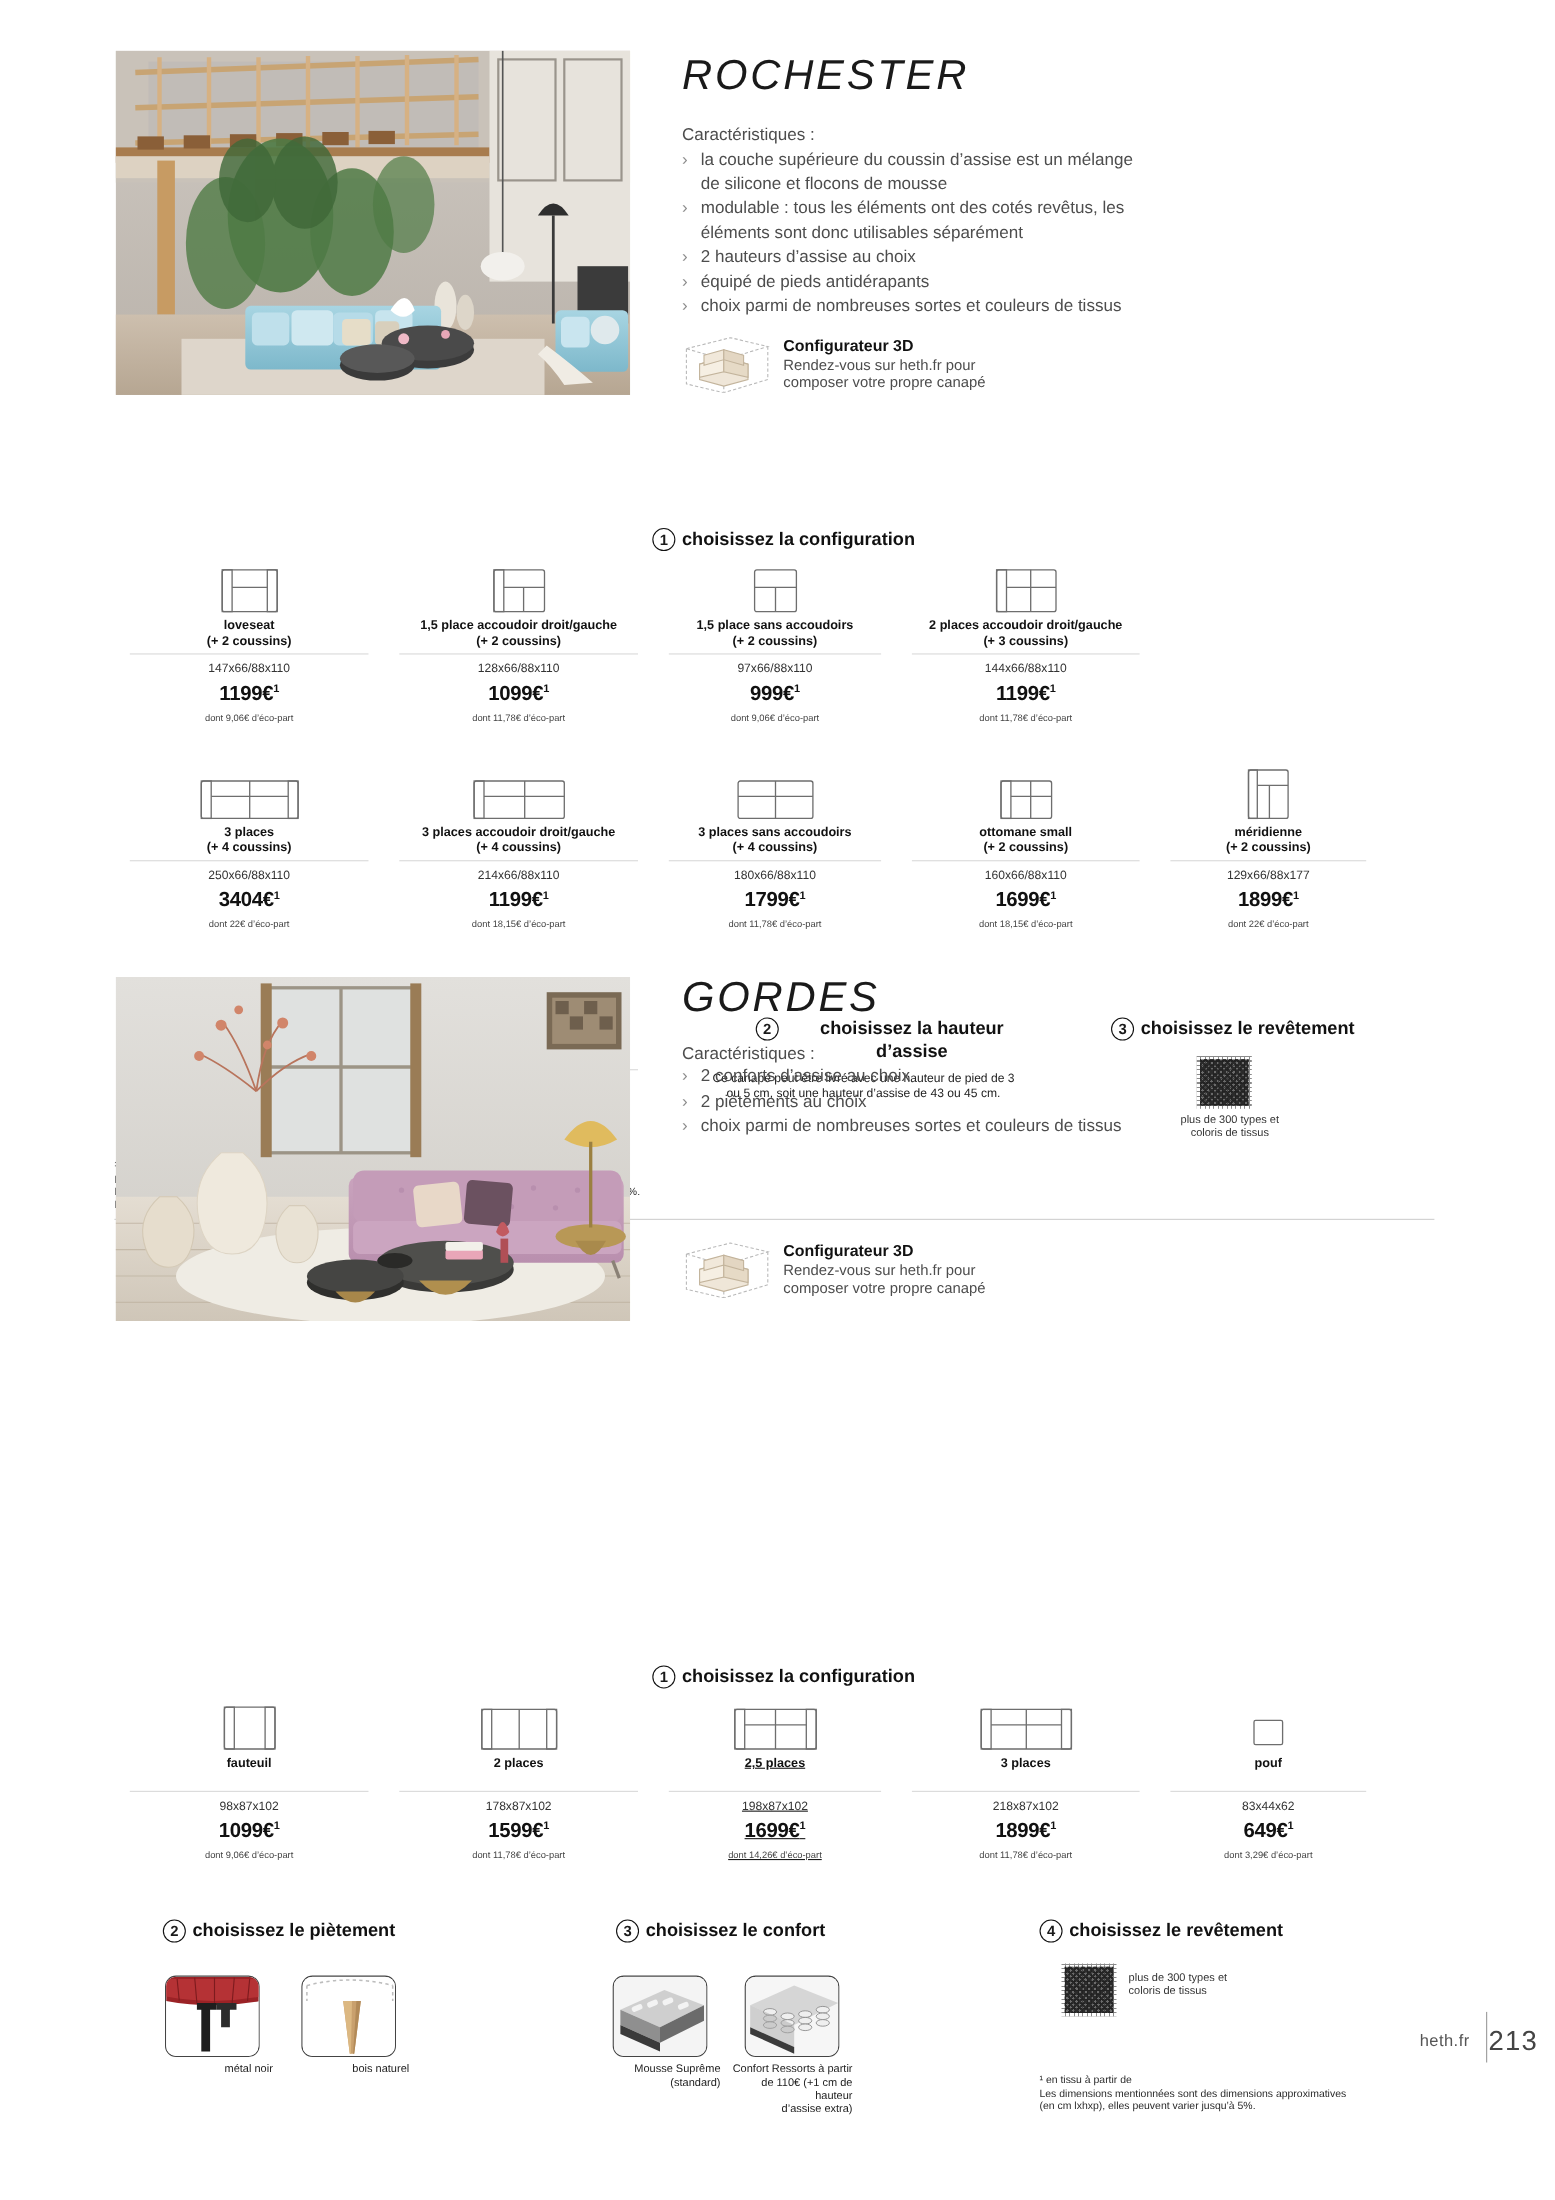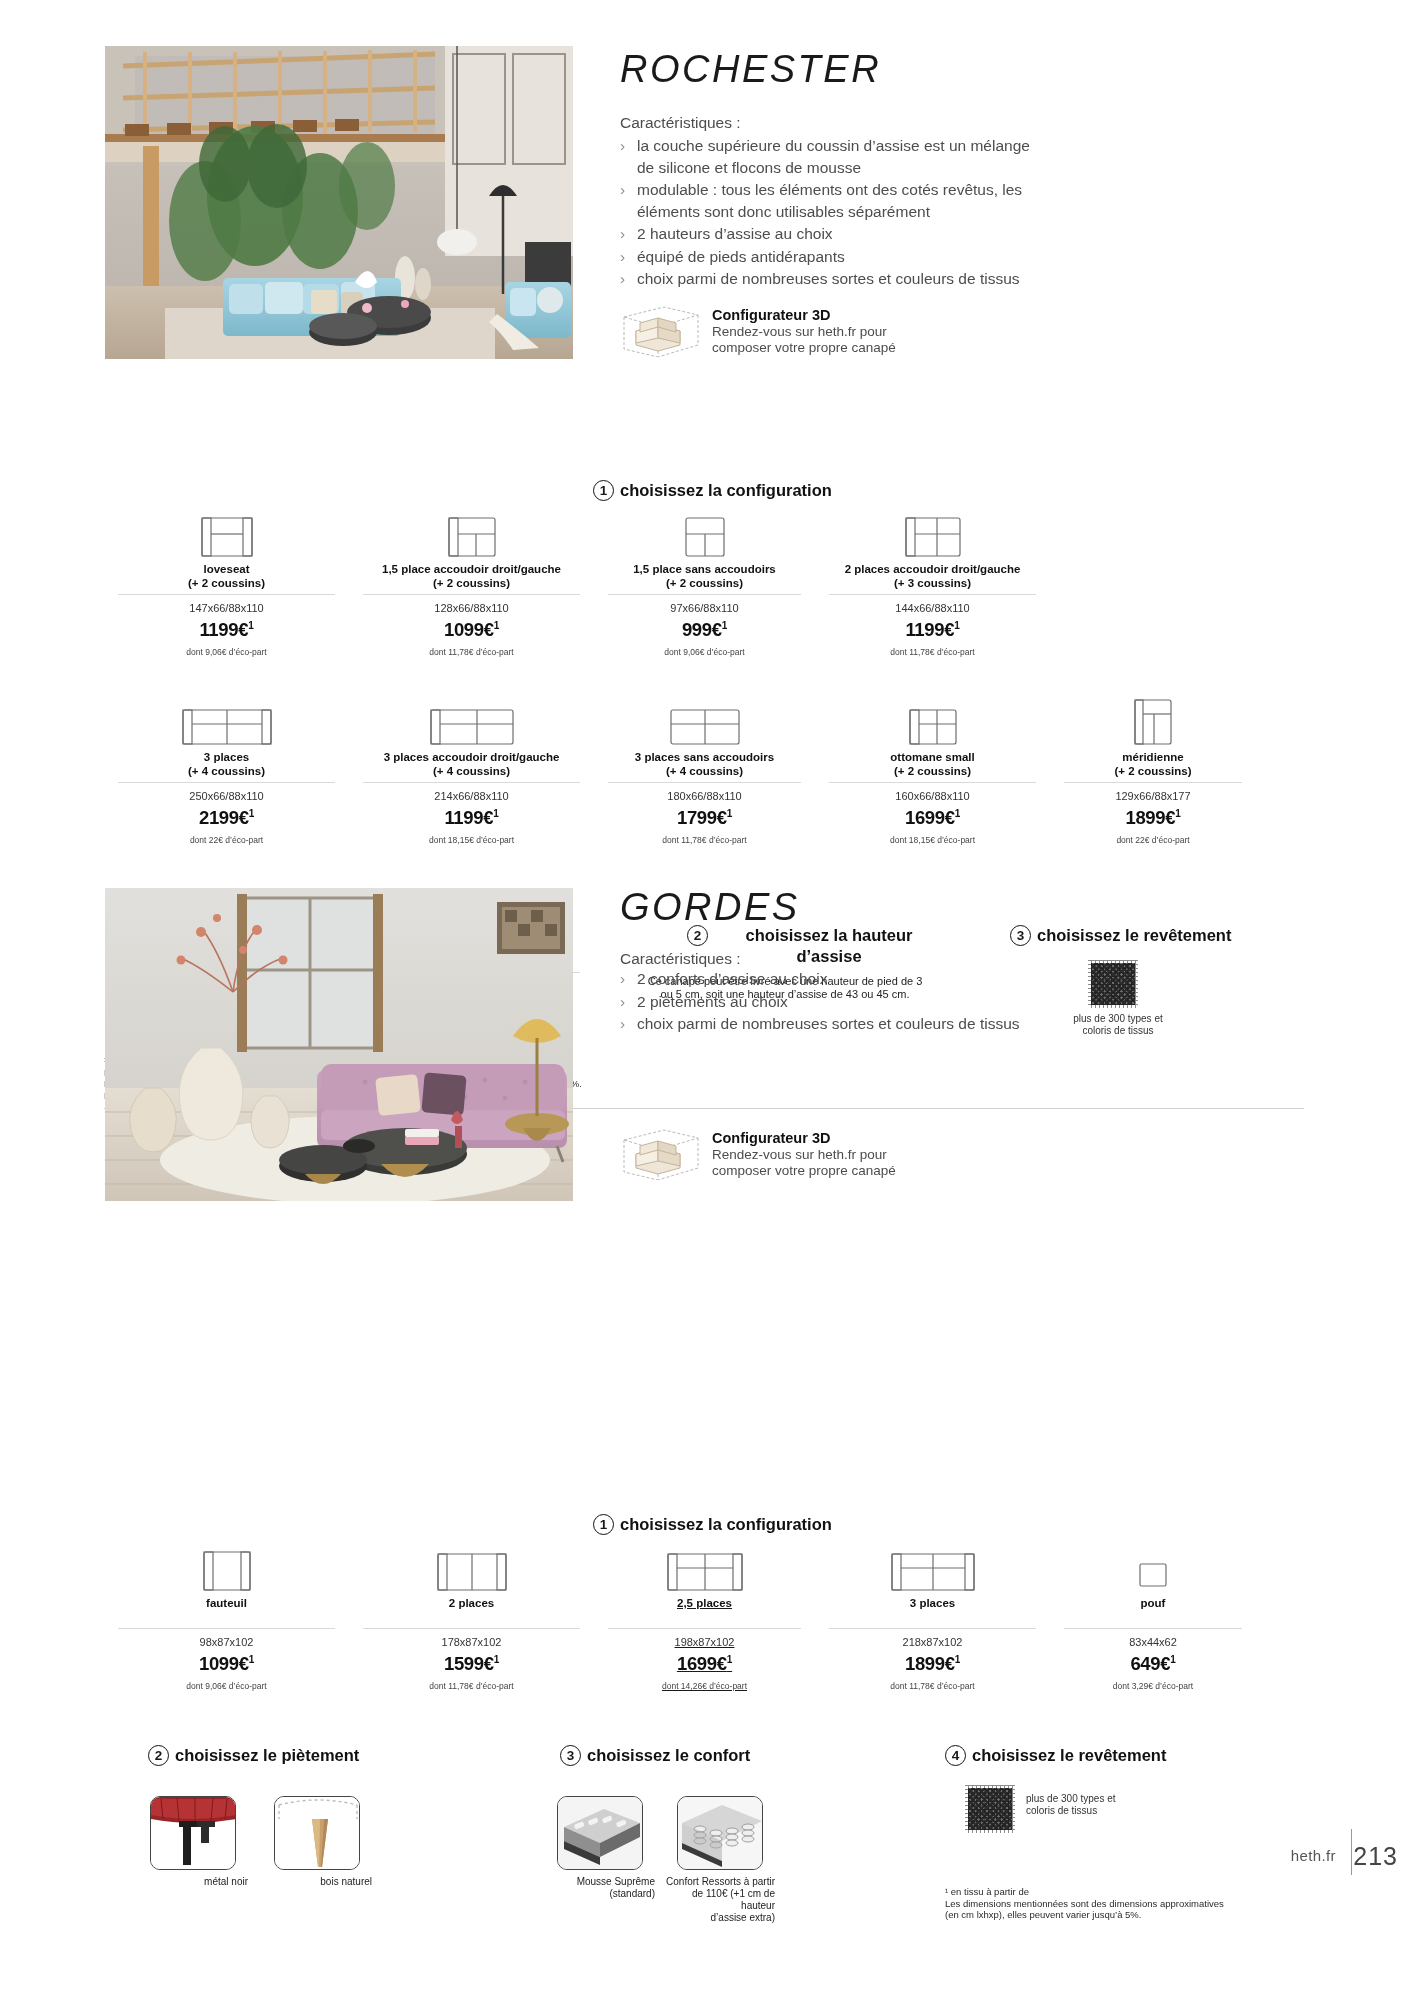--- a/index.html
+++ b/index.html
@@ -392,21 +392,21 @@
               <rect x="83" y="8" width="9" height="34"></rect>
               <line x1="13" y1="22" x2="83" y2="22"></line>
               <line x1="48" y1="8" x2="48" y2="42"></line>
             </g>
           </svg>
       </div>
       <div class="pc-name" style="white-space: pre-line;">3 places
 (+ 4 coussins)</div>
       <div class="pc-rule"></div>
       <div class="pc-dim">250x66/88x110</div>
-      <div class="pc-price"><span>2199€</span><sup>1</sup></div>
+      <div class="pc-price"><span>3404€</span><sup>1</sup></div>
       <div class="pc-eco">dont 22€ d’éco-part</div>
     </div>
     <div class="prod-cell" style="width:245px;">
       <div class="pc-icon">
         <svg class="sofa" width="90" height="44" viewBox="0 0 90 44">
             <g fill="none" stroke="#6e6e6e" stroke-width="1.2">
         <rect x="4" y="8" width="82" height="34" rx="2"></rect>
               <rect x="4" y="8" width="9" height="34"></rect>
               <line x1="13" y1="22" x2="86" y2="22"></line>
               <line x1="50" y1="8" x2="50" y2="42"></line>

